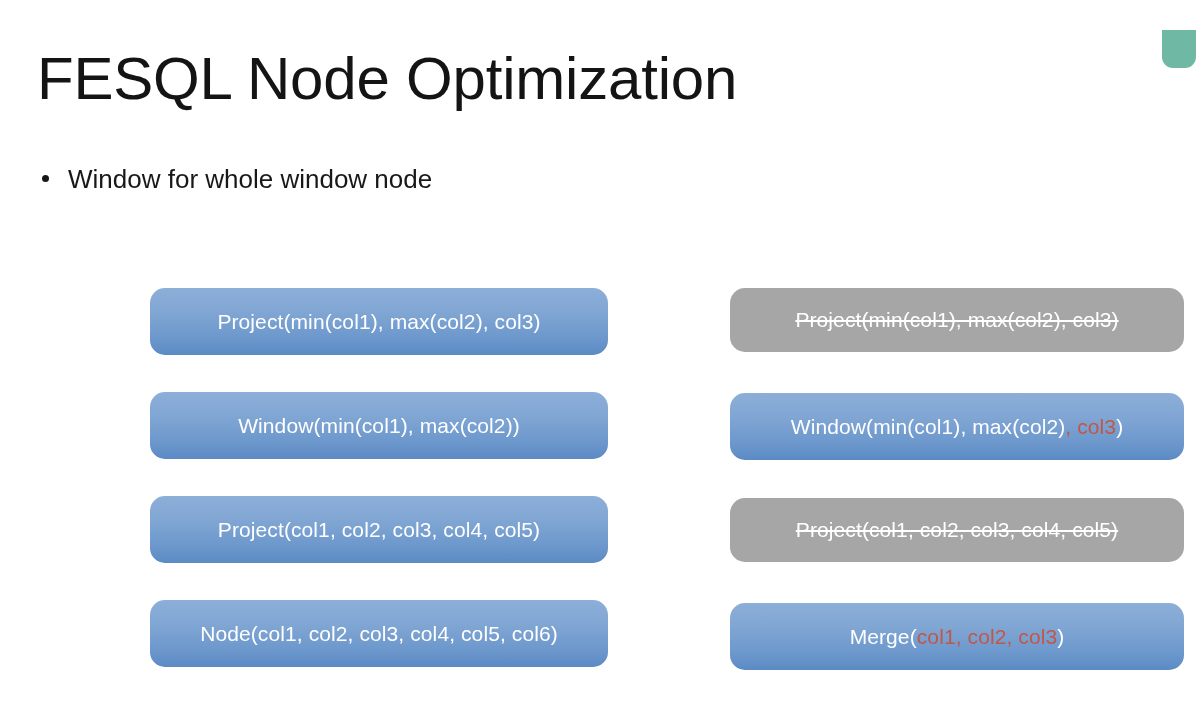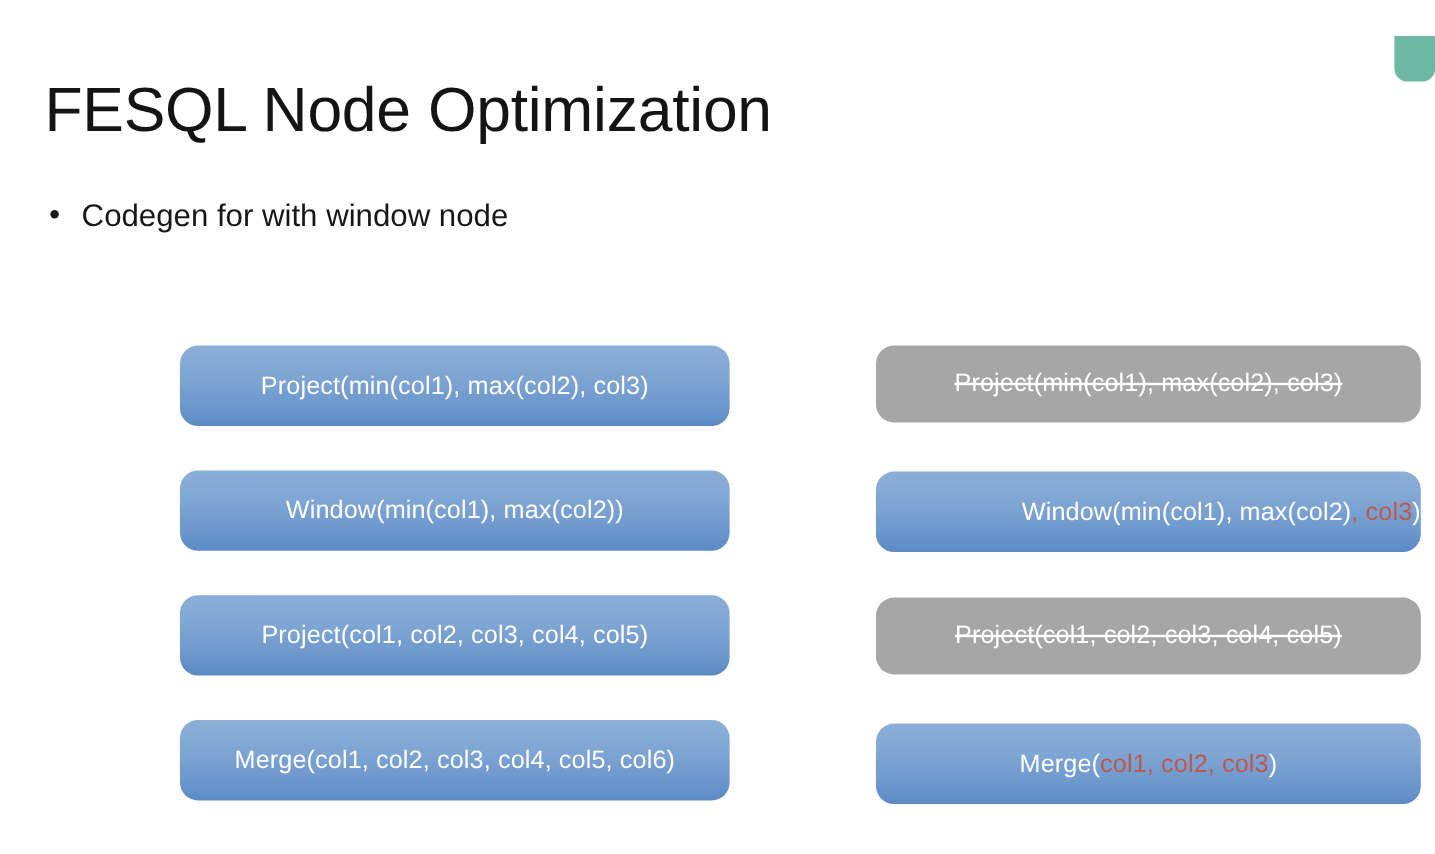--- a/index.html
+++ b/index.html
@@ -25,22 +25,22 @@
     height: 38px;
     background: #6fb8a4;
     border-bottom-left-radius: 11px;
     border-bottom-right-radius: 11px;
   }
 
   
   #slide-title {
     position: absolute;
     left: 37px;
-    top: 60px;
-    font-size: 52px;
+    top: 47px;
+    font-size: 60px;
     line-height: 64px;
     font-weight: 400;
     color: #141414;
     letter-spacing: -0.2px;
     white-space: nowrap;
   }
 
   
   #bullet-list {
     position: absolute;
@@ -109,53 +109,53 @@
     height: 64px;
     margin-bottom: 40px;
     background: #a6a6a6;
   }
   .node-box.grey .node-label {
     text-decoration: line-through;
     text-decoration-thickness: 2px;
   }
   #column-after .node-box.blue { height: 67px; }
   #column-after .node-box:nth-child(1) { margin-bottom: 41px; }
-  #column-after .node-box:nth-child(2) { margin-bottom: 38px; justify-content: flex-end; }
+  #column-after .node-box:nth-child(2) { margin-bottom: 38px; }
   #column-after .node-box:nth-child(3) { margin-bottom: 41px; }
 
   .node-label { display: inline-block; }
   .hl { color: #c0584a; }
 </style>
 </head>
 <body>
 
 <div id="corner-accent"></div>
 
 <div id="slide-title">FESQL Node Optimization</div>
 
 <ul id="bullet-list">
   <li class="bullet-item">
     <span class="bullet-dot"></span>
-    <span>Codegen for with window node</span>
+    <span>Window for whole window node</span>
   </li>
 </ul>
 
 <div id="node-diagram">
   <div class="node-column" id="column-before">
       <div class="node-box blue">
         <span class="node-label"><span>Project(min(col1), max(col2), col3)</span></span>
       </div>
       <div class="node-box blue">
         <span class="node-label"><span>Window(min(col1), max(col2))</span></span>
       </div>
       <div class="node-box blue">
         <span class="node-label"><span>Project(col1, col2, col3, col4, col5)</span></span>
       </div>
       <div class="node-box blue">
-        <span class="node-label"><span>Merge(col1, col2, col3, col4, col5, col6)</span></span>
+        <span class="node-label"><span>Node(col1, col2, col3, col4, col5, col6)</span></span>
       </div>
     </div>
   <div class="node-column" id="column-after">
       <div class="node-box grey">
         <span class="node-label"><span>Project(min(col1), max(col2), col3)</span></span>
       </div>
       <div class="node-box blue">
         <span class="node-label"><span>Window(min(col1), max(col2)</span><span class="hl">, col3</span><span>)</span></span>
       </div>
       <div class="node-box grey">

